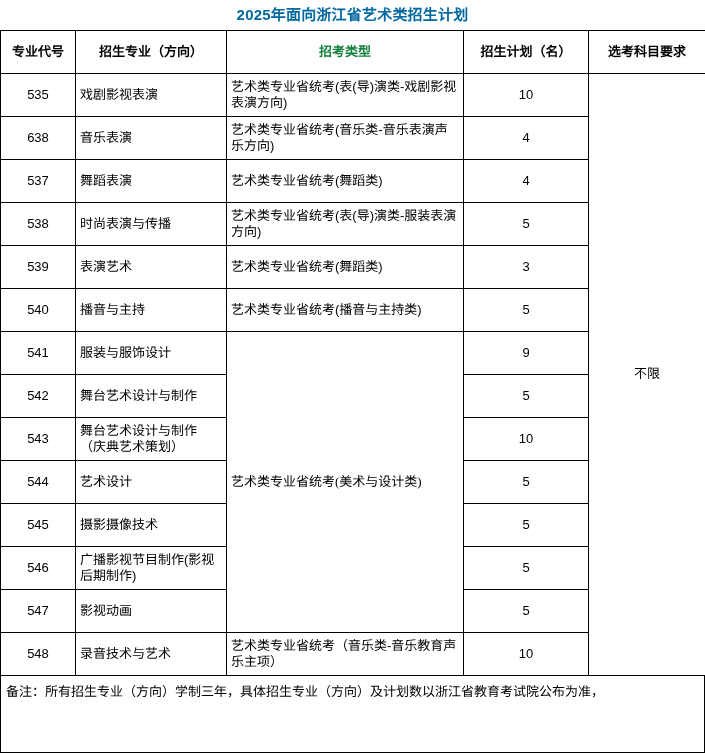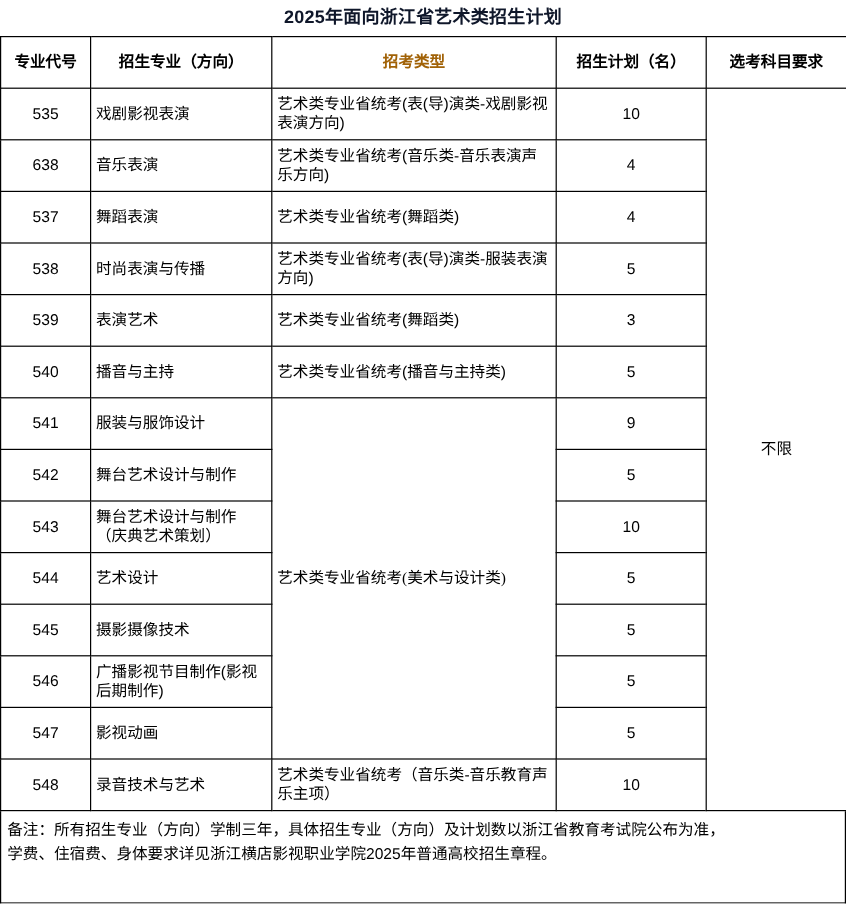--- a/index.html
+++ b/index.html
@@ -22,21 +22,21 @@
     display: flex;
     flex-direction: column;
   }
   .title-bar {
     height: 30px;
     line-height: 30px;
     text-align: center;
     font-size: 15px;
     font-weight: bold;
     letter-spacing: 0.2px;
-    color: #0f172a;
+    color: #0369a1;
     flex: 0 0 auto;
   }
   table.plan {
     border-collapse: collapse;
     table-layout: fixed;
     width: 705px;
     flex: 0 0 auto;
   }
   table.plan col.c-code   { width: 75px; }
   table.plan col.c-major  { width: 151px; }
@@ -52,21 +52,21 @@
     vertical-align: middle;
     box-sizing: border-box;
   }
   thead th {
     height: 43px;
     text-align: center;
     font-weight: bold;
     font-size: 14px;
   }
   th.type-head {
-    color: #a16207;
+    color: #15803d;
   }
   td.code {
     text-align: center;
     font-size: 13px;
     height: 43px;
   }
   td.major {
     text-align: left;
     font-size: 13px;
   }
@@ -220,16 +220,15 @@
         <td class="major">录音技术与艺术</td>
         <td class="type">艺术类专业省统考（音乐类-音乐教育声乐主项）</td>
         <td class="quota">10</td>
       </tr>
 
     </tbody>
   </table>
 
   <div class="note">
     <p>备注：所有招生专业（方向）学制三年，具体招生专业（方向）及计划数以浙江省教育考试院公布为准，</p>
-    <p>学费、住宿费、身体要求详见浙江横店影视职业学院2025年普通高校招生章程。</p>
   </div>
 
 </div>
 
 </body></html>

